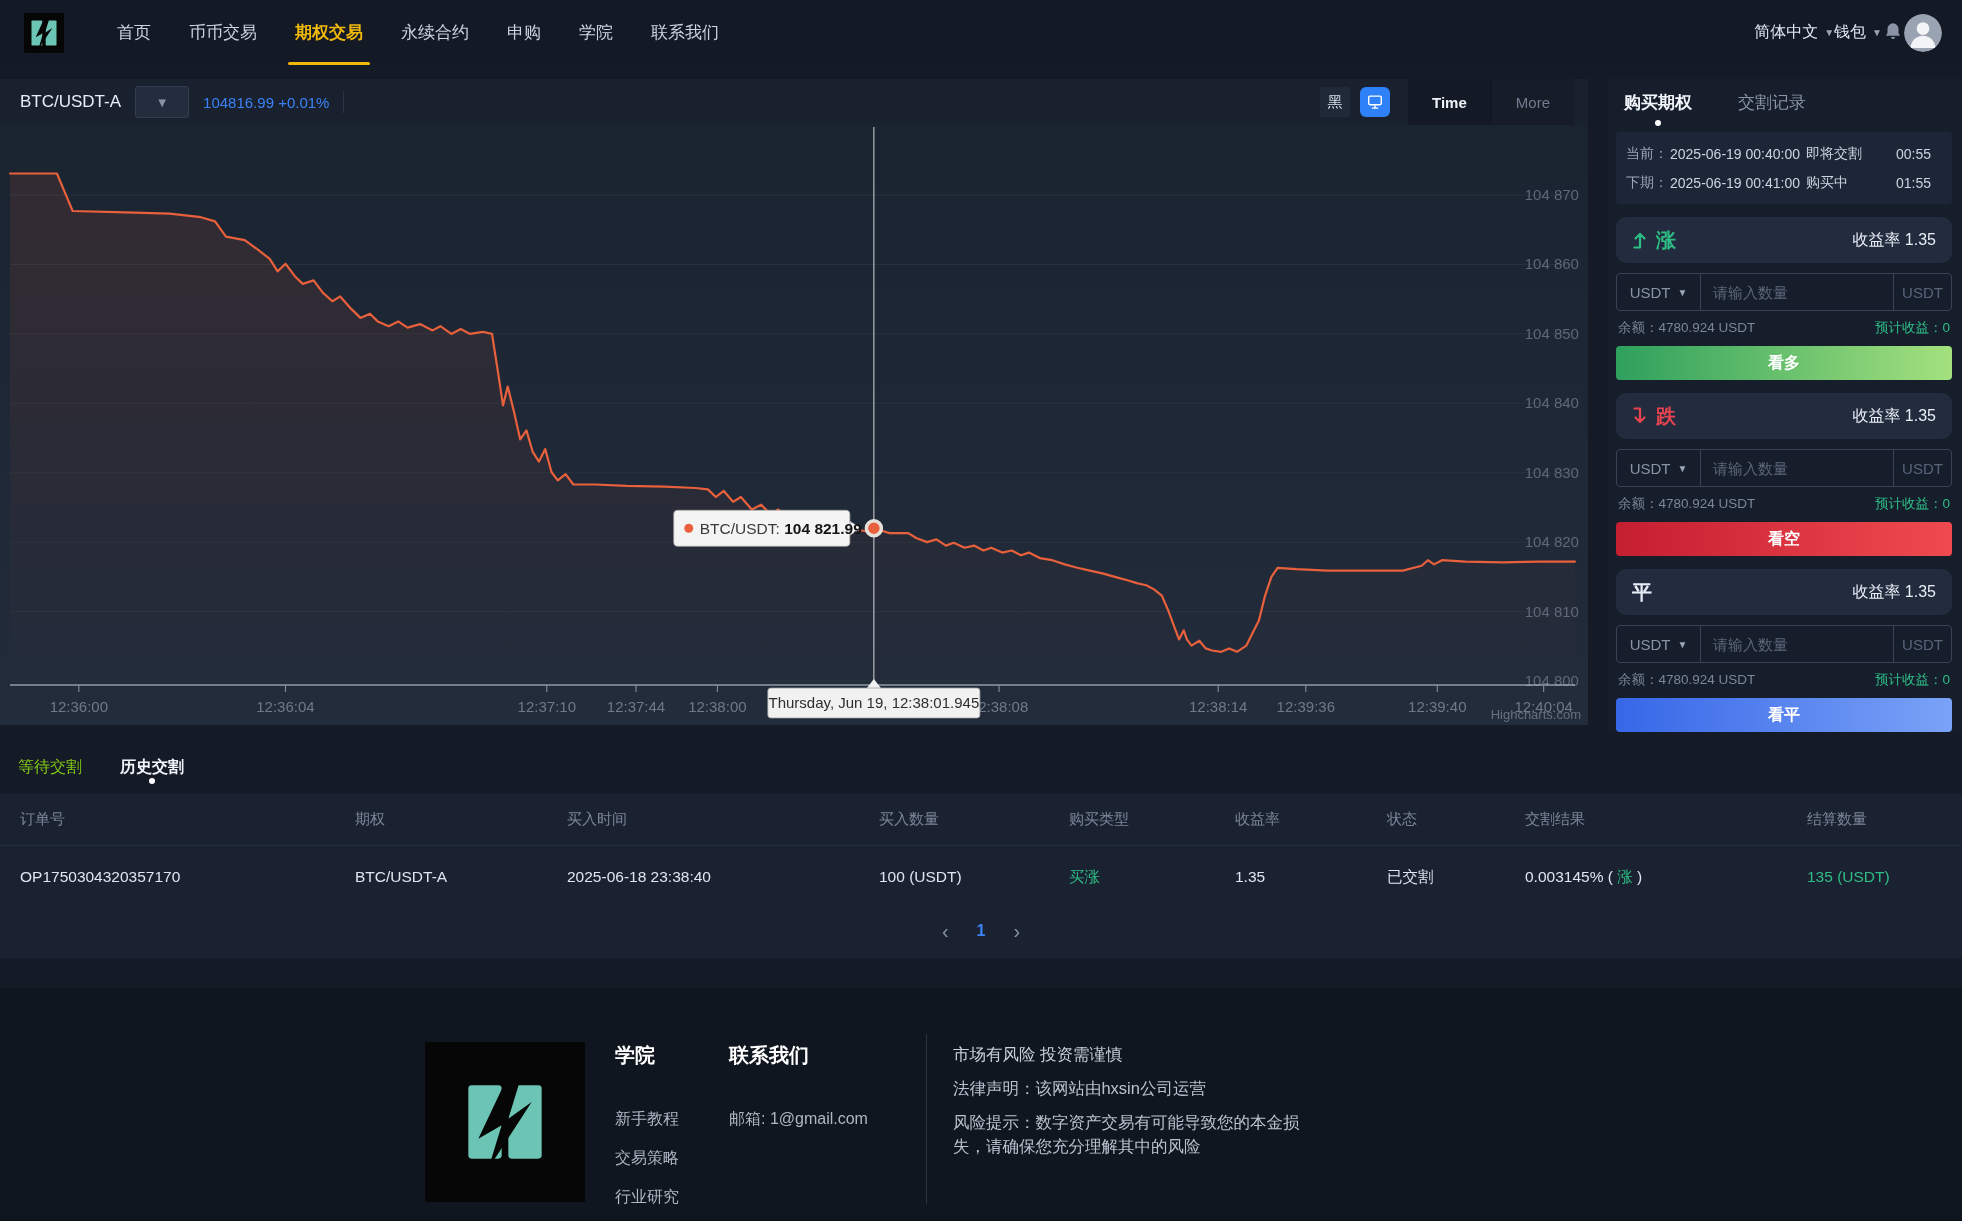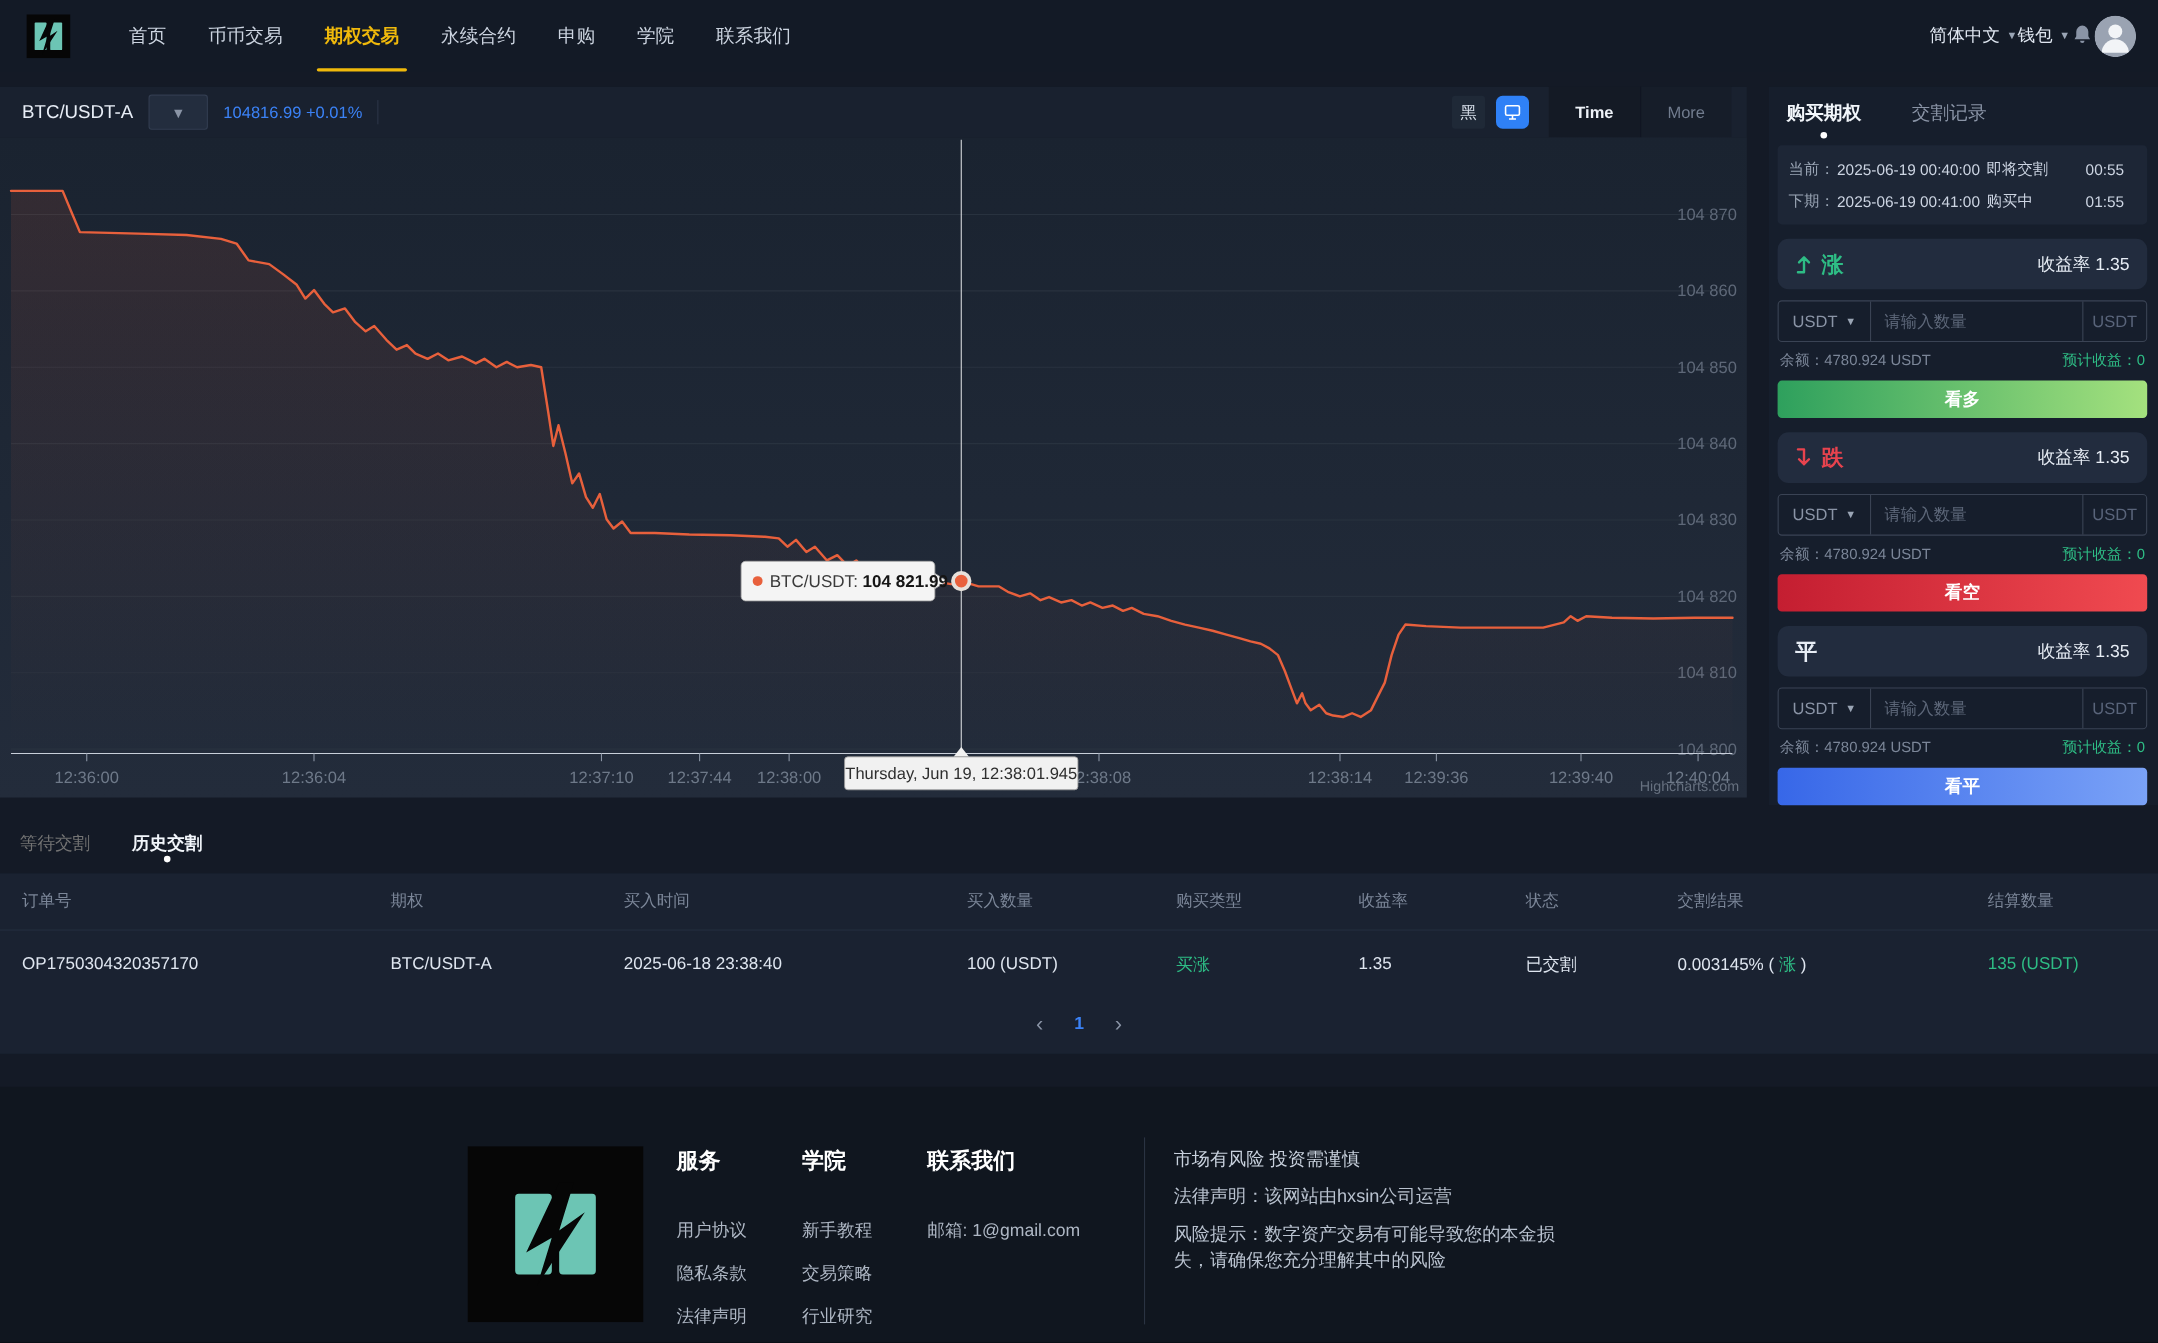--- a/index.html
+++ b/index.html
@@ -62,21 +62,21 @@
   .suffix { width:58px; display:flex; align-items:center; justify-content:center; font-size:15px; color:#59647a; border-left:1px solid #3a4354; }
   .bal-row { display:flex; margin-top:8px; font-size:13.5px; color:#7b8698; padding:0 2px; }
   .profit { margin-left:auto; color:#2ebd85; }
   .act-btn { margin-top:9px; width:100%; height:34px; border:none; border-radius:4px; color:#fff; font-size:16px; font-weight:700; }
   .act-up   { background:linear-gradient(90deg,#2ea05d,#a4e17e); }
   .act-down { background:linear-gradient(90deg,#c41e31,#f04a50); }
   .act-flat { background:linear-gradient(90deg,#3767e8,#7aa2f7); }
   
   .orders { margin-top:16px; }
   .order-tabs { display:flex; gap:38px; height:38px; align-items:center; padding:0 18px; }
-  .o-tab { position:relative; font-size:16px; color:#737373; cursor:pointer; height:100%; display:flex; align-items:center; }
+  .o-tab { position:relative; font-size:16px; color:#84cc16; cursor:pointer; height:100%; display:flex; align-items:center; }
   .o-tab.active { color:#f2f6fb; font-weight:700; }
   .o-tab.active::after { content:""; position:absolute; left:50%; transform:translateX(-50%); bottom:2px; width:6px; height:6px; border-radius:50%; background:#fff; }
   .table { margin-top:8px; background:#1a2231; padding-bottom:4px; }
   .tgrid { display:grid; grid-template-columns:335px 212px 312px 190px 166px 152px 138px 282px 1fr; align-items:center; padding-left:20px; }
   .thead { height:52px; color:#7b8698; font-size:15px; border-bottom:1px solid #232e3f; }
   .trow { height:62px; color:#dfe6f0; font-size:15.5px; }
   .green { color:#2ebd85; }
   .pager { display:flex; justify-content:center; align-items:center; gap:28px; height:46px; font-size:16px; color:#8a94a6; }
   .pg-arrow { cursor:pointer; font-size:20px; line-height:1; }
   .page-num { color:#3b82f6; font-weight:700; cursor:pointer; }
@@ -372,28 +372,20 @@
   <div class="f-logo">
     <svg viewBox="0 0 48 48">
         <rect width="48" height="48" fill="#060606"></rect>
         <rect x="13" y="13" width="10" height="22" rx="1" fill="#6cc5b4"></rect>
         <rect x="25" y="13" width="10" height="22" rx="1" fill="#6cc5b4"></rect>
         <path d="M25 10 L16 29 L23 25 L19 38 L32 18 L25 23 L29 10 Z" fill="#060606"></path>
       </svg>
   </div>
   <div class="f-cols" id="footerCols">
       <div class="f-col">
-        <div class="f-col-title">服务</div>
-        <div class="f-links">
-          <div class="f-link">用户协议</div>
-          <div class="f-link">隐私条款</div>
-          <div class="f-link">法律声明</div>
-        </div>
-      </div>
-      <div class="f-col">
         <div class="f-col-title">学院</div>
         <div class="f-links">
           <div class="f-link">新手教程</div>
           <div class="f-link">交易策略</div>
           <div class="f-link">行业研究</div>
         </div>
       </div>
       <div class="f-col">
         <div class="f-col-title">联系我们</div>
         <div class="f-links">

